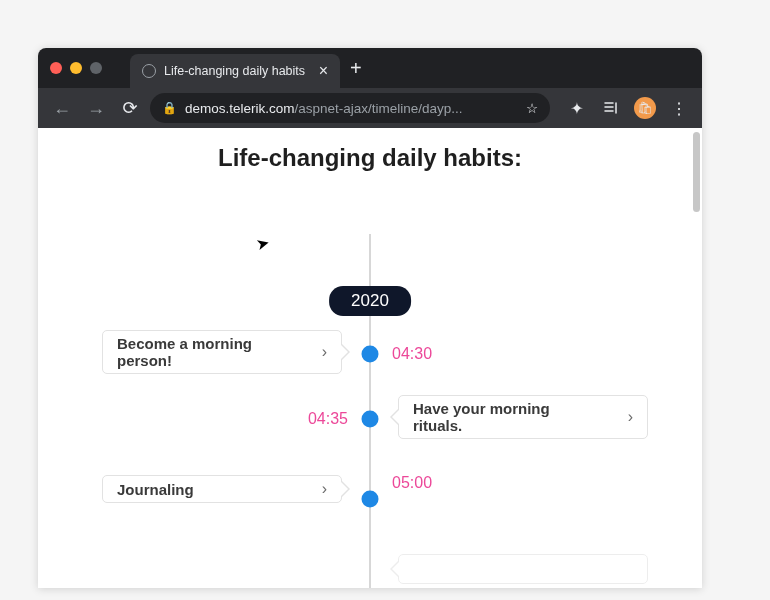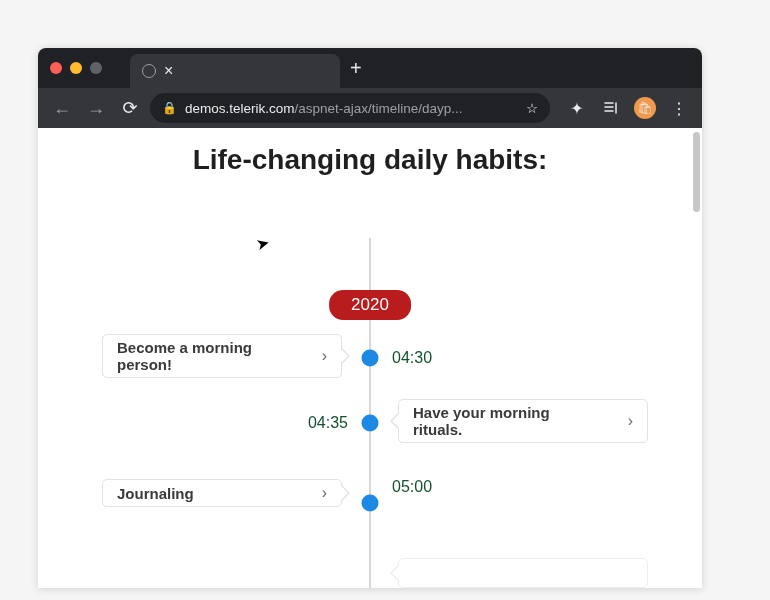--- a/index.html
+++ b/index.html
@@ -96,21 +96,21 @@
 }
 .cursor-arrow {
   position:absolute;
   left:218px; top:106px;
   font-size:16px;
   color:#000;
   transform: rotate(-15deg);
 }
 .page-title {
   text-align:center;
-  font-size:28px;
+  font-size:24px;
   font-weight:700;
   color:#1f1f1f;
   margin-top:16px;
 }
 .timeline-wrap {
   position:relative;
   margin-top:62px;
   height:380px;
 }
 .tl-line {
@@ -120,38 +120,38 @@
   width:2px;
   height:100%;
   background:#d7d7d7;
   transform:translateX(-1px);
 }
 .flag {
   position:absolute;
   left:50%;
   transform:translateX(-50%);
   top:52px;
-  background:#b91c1c;
+  background:#0f172a;
   color:#fff;
   font-size:17px;
   padding:5px 22px;
   border-radius:14px;
 }
 .dot-node {
   position:absolute;
   left:50%;
   transform:translate(-50%,-50%);
   width:17px; height:17px;
   border-radius:50%;
   background:#1e88e5;
 }
 .time-label {
   position:absolute;
   font-size:16px;
-  color:#14532d;
+  color:#ec4899;
   text-align:center;
 }
 .card {
   position:absolute;
   border:1px solid #e2e2e2;
   border-radius:5px;
   background:#fff;
   padding:4px 14px;
   display:flex;
   align-items:center;
@@ -210,20 +210,21 @@
 <div class="browser">
 
   <div class="titlebar">
     <div class="dots">
       <span class="dot d-red"></span>
       <span class="dot d-yel"></span>
       <span class="dot d-gre"></span>
     </div>
     <div class="tab">
       <span class="tab-icon"></span>
+      <span class="tab-title">Life-changing daily habits</span>
       <span class="tab-close">×</span>
     </div>
     <span class="tab-add">+</span>
   </div>
 
   <div class="toolbar">
     <div class="nav-btn">←</div>
     <div class="nav-btn">→</div>
     <div class="nav-btn enabled">⟳</div>
     <div class="addr">

